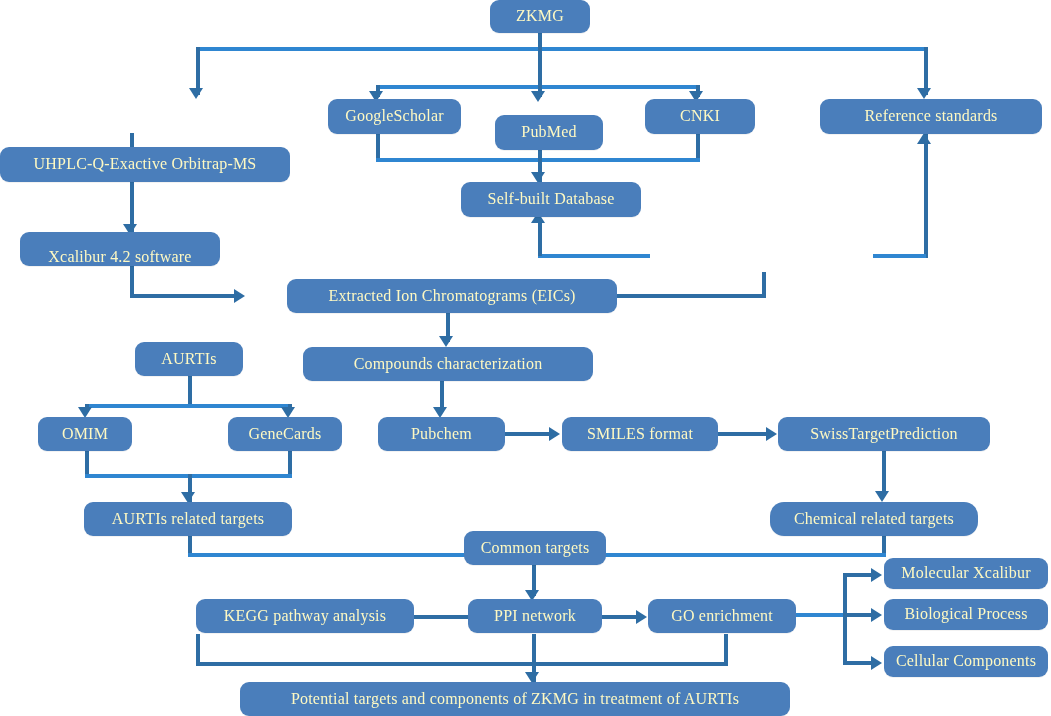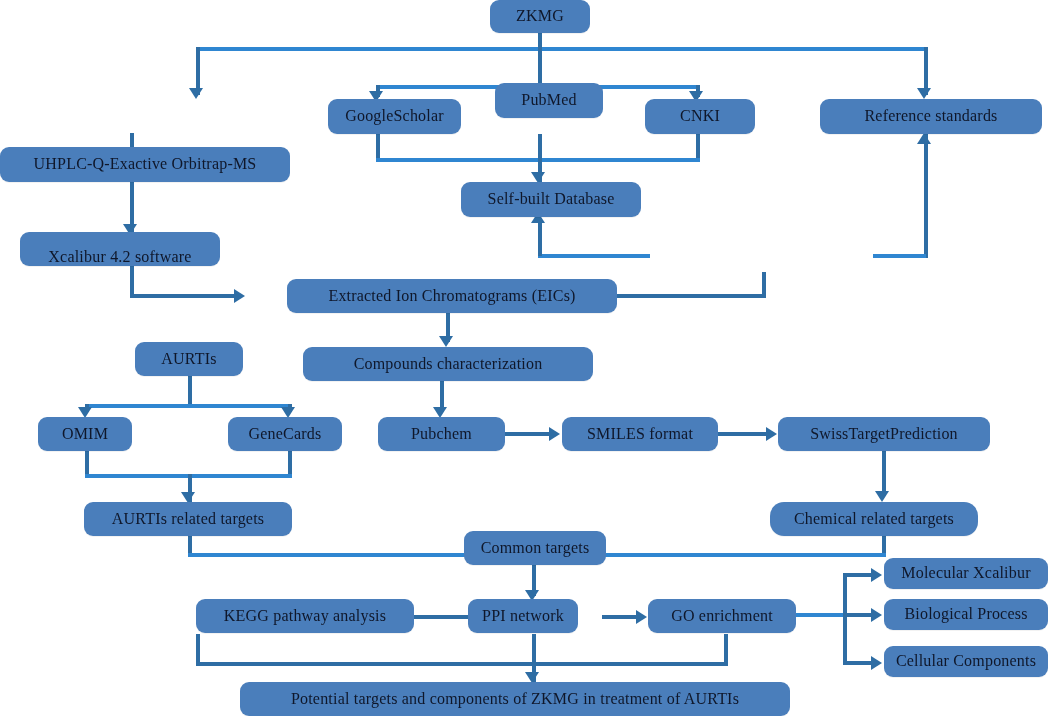--- a/index.html
+++ b/index.html
@@ -1,21 +1,21 @@
 <!DOCTYPE html>
 <html><head>
 <meta charset="utf-8">
 <style>
   html,body{margin:0;padding:0;background:#ffffff;}
   body{font-family:"Liberation Serif", serif;}
   #canvas{position:relative;width:1051px;height:716px;background:#ffffff;overflow:hidden;}
   .node{
     position:absolute;
     background:#4a7ebb;
-    color:#0f172a;
+    color:#fef9c3;
     border-radius:9px;
     display:flex;
     align-items:center;
     justify-content:center;
     text-align:center;
     font-family:"Liberation Serif", serif;
     font-size:16px;
     line-height:1.05;
     letter-spacing:0.2px;
     box-sizing:border-box;
@@ -146,21 +146,21 @@
   </div>
 
   <div class="node" style="left:0px;top:99px;width:290px;height:35px;margin-top:48px;">
     <span>UHPLC-Q-Exactive  Orbitrap-MS</span>
   </div>
 
   <div class="node" style="left:328px;top:99px;width:133px;height:35px;">
     <span>GoogleScholar</span>
   </div>
 
-  <div class="node" style="left:495px;top:83px;width:108px;height:35px;">
+  <div class="node" style="left:495px;top:115px;width:108px;height:35px;">
     <span>PubMed</span>
   </div>
 
   <div class="node" style="left:645px;top:99px;width:110px;height:35px;">
     <span>CNKI</span>
   </div>
 
   <div class="node" style="left:820px;top:99px;width:222px;height:35px;">
     <span>Reference  standards</span>
   </div>
@@ -215,21 +215,21 @@
   </div>
 
   <div class="node" style="left:464px;top:531px;width:142px;height:34px;">
     <span>Common  targets</span>
   </div>
 
   <div class="node" style="left:196px;top:599px;width:218px;height:34px;">
     <span>KEGG pathway  analysis</span>
   </div>
 
-  <div class="node" style="left:468px;top:599px;width:110px;height:34px;">
+  <div class="node" style="left:468px;top:599px;width:134px;height:34px;">
     <span>PPI network</span>
   </div>
 
   <div class="node" style="left:648px;top:599px;width:148px;height:34px;">
     <span>GO enrichment</span>
   </div>
 
   <div class="node" style="left:884px;top:558px;width:164px;height:31px;">
     <span>Molecular  Xcalibur</span>
   </div>

